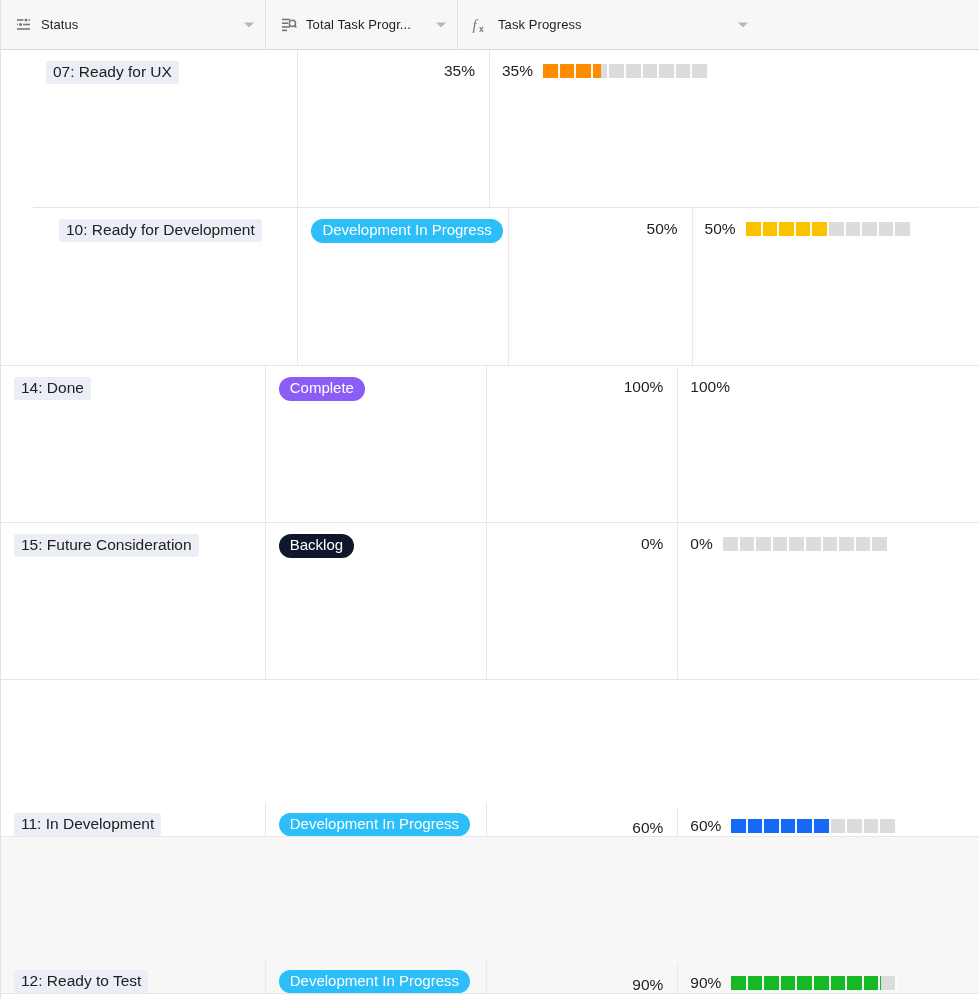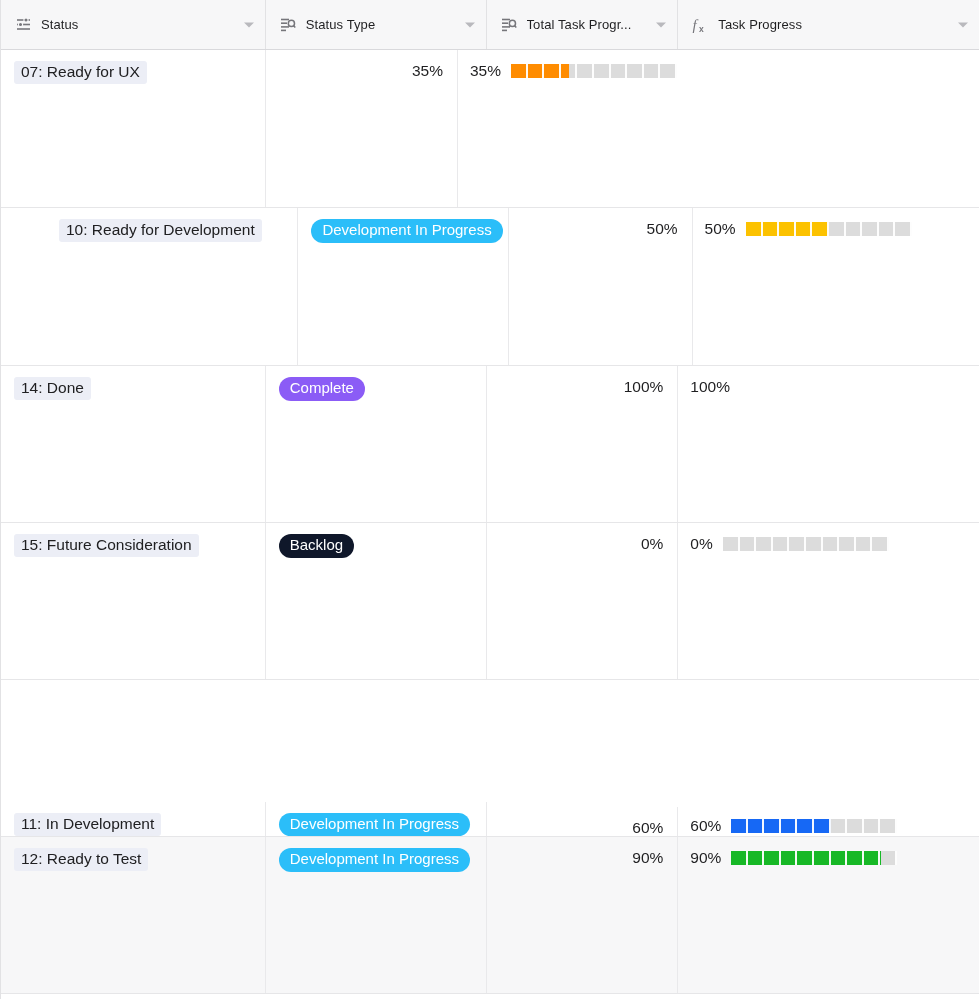--- a/index.html
+++ b/index.html
@@ -182,34 +182,20 @@
           <line x1="2" y1="8.5" x2="15" y2="8.5" stroke="#76767b" stroke-width="1.6"></line>
           <line x1="2" y1="13" x2="15" y2="13" stroke="#76767b" stroke-width="1.6"></line>
           <circle cx="11" cy="4" r="2.1" fill="#76767b" stroke="#f7f7f8" stroke-width="1.1"></circle>
           <circle cx="5.5" cy="8.5" r="2.1" fill="#76767b" stroke="#f7f7f8" stroke-width="1.1"></circle>
         </svg>
       </span>
       <span class="th-label">Status</span>
       <span class="th-caret"></span>
     </div>
 
-    <div class="th c2">
-      <span class="th-icon">
-        <svg width="17" height="17" viewBox="0 0 17 17">
-          <line x1="2" y1="3.5" x2="10" y2="3.5" stroke="#76767b" stroke-width="1.6"></line>
-          <line x1="2" y1="7.2" x2="8" y2="7.2" stroke="#76767b" stroke-width="1.6"></line>
-          <line x1="2" y1="10.9" x2="10" y2="10.9" stroke="#76767b" stroke-width="1.6"></line>
-          <line x1="2" y1="14.4" x2="7" y2="14.4" stroke="#76767b" stroke-width="1.6"></line>
-          <circle cx="12.4" cy="7.4" r="3.1" fill="none" stroke="#76767b" stroke-width="1.5"></circle>
-          <line x1="14.6" y1="9.7" x2="16.3" y2="11.5" stroke="#76767b" stroke-width="1.6"></line>
-        </svg>
-      </span>
-      <span class="th-label">Status Type</span>
-      <span class="th-caret"></span>
-    </div>
 
     <div class="th c3">
       <span class="th-icon">
         <svg width="17" height="17" viewBox="0 0 17 17">
           <line x1="2" y1="3.5" x2="10" y2="3.5" stroke="#76767b" stroke-width="1.6"></line>
           <line x1="2" y1="7.2" x2="8" y2="7.2" stroke="#76767b" stroke-width="1.6"></line>
           <line x1="2" y1="10.9" x2="10" y2="10.9" stroke="#76767b" stroke-width="1.6"></line>
           <line x1="2" y1="14.4" x2="7" y2="14.4" stroke="#76767b" stroke-width="1.6"></line>
           <circle cx="12.4" cy="7.4" r="3.1" fill="none" stroke="#76767b" stroke-width="1.5"></circle>
           <line x1="14.6" y1="9.7" x2="16.3" y2="11.5" stroke="#76767b" stroke-width="1.6"></line>
@@ -226,21 +212,21 @@
           <text x="8" y="15.5" font-family="Liberation Sans, sans-serif" font-size="8.5" font-weight="bold" fill="#76767b">x</text>
         </svg>
       </span>
       <span class="th-label">Task Progress</span>
       <span class="th-caret"></span>
     </div>
 
   </div>
 
   <div id="rows">
-      <div class="row" style="height: 158px;">
+      <div class="row" style="height: 158px; margin-left: 32px;">
         <div class="td c1"><span class="status-chip">07: Ready for UX</span></div>
         <div class="td c3">
           <span class="num">35%</span>
         </div>
         <div class="td c4">
           <div class="prog-wrap">
             <span class="prog-label">35%</span>
             <div class="prog-bar">
               <div class="prog-fill" style="width: 35%; background: rgb(255, 140, 0);"></div>
               <div class="prog-seg"></div>
@@ -301,21 +287,21 @@
         <div class="td c4">
           <div class="prog-wrap">
             <span class="prog-label">60%</span>
             <div class="prog-bar">
               <div class="prog-fill" style="width: 60%; background: rgb(22, 104, 245);"></div>
               <div class="prog-seg"></div>
             </div>
           </div>
         </div>
       </div>
-      <div class="row shaded" style="height: 157px;">
+      <div class="row shaded" style="height: 157px; align-items: flex-end;">
         <div class="td c1"><span class="status-chip">12: Ready to Test</span></div>
         <div class="td c2"><span class="pill" style="background: rgb(43, 190, 249);">Development In Progress</span></div>
         <div class="td c3">
           <span class="num">90%</span>
         </div>
         <div class="td c4">
           <div class="prog-wrap">
             <span class="prog-label">90%</span>
             <div class="prog-bar">
               <div class="prog-fill" style="width: 90%; background: rgb(23, 184, 38);"></div>

